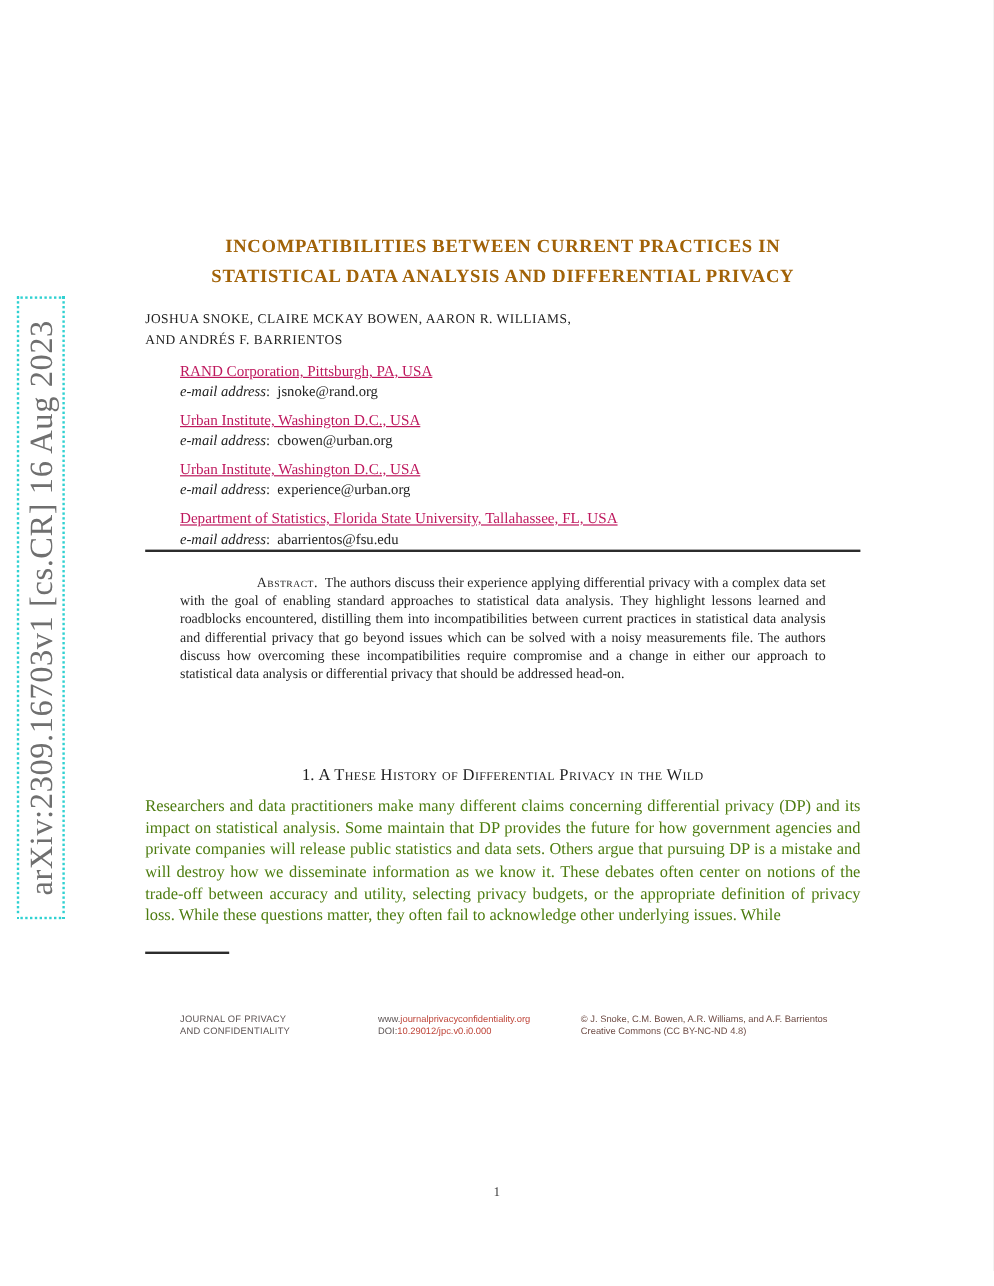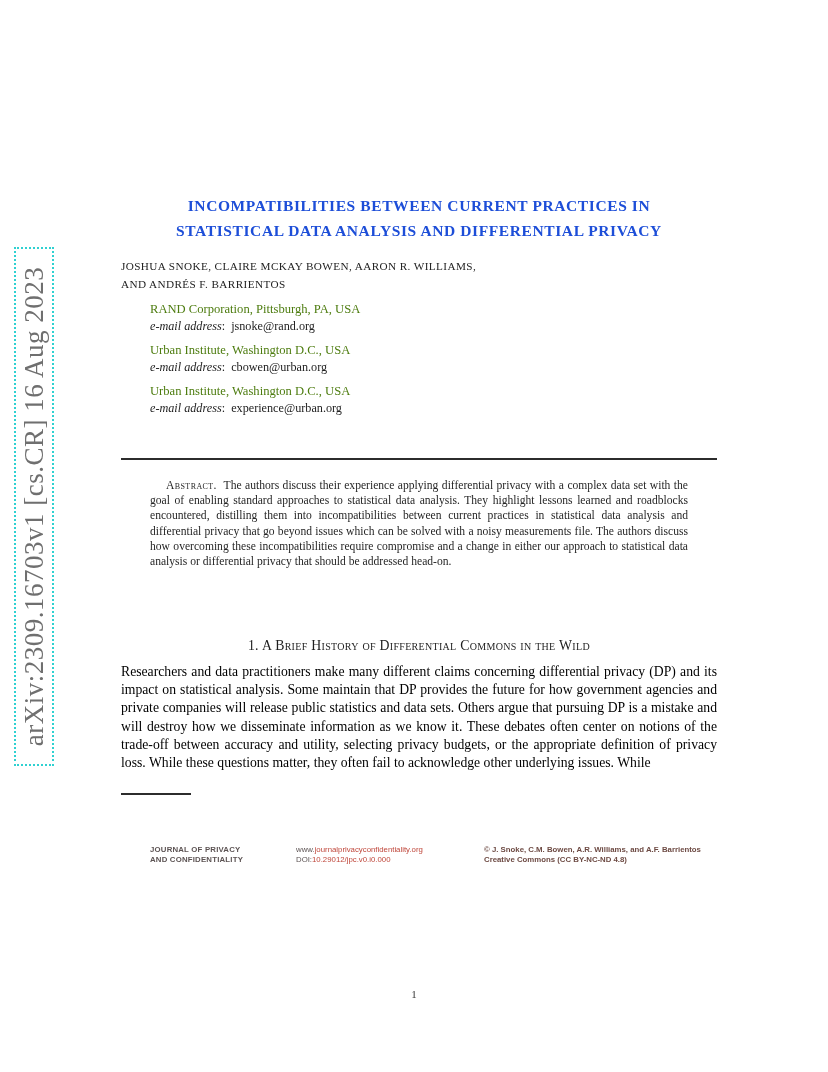--- a/index.html
+++ b/index.html
@@ -47,21 +47,21 @@
   .title {
     position: absolute;
     top: 193px;
     left: 0;
     width: 100%;
     text-align: center;
     font-weight: bold;
     font-size: 15.5px;
     line-height: 25px;
     letter-spacing: 0.6px;
-    color: #1d4ed8;
+    color: #a16207;
   }
 
   
   .authors {
     position: absolute;
     top: 257px;
     left: 0;
     width: 100%;
     text-align: left;
     font-size: 11.2px;
@@ -74,21 +74,22 @@
   .affiliations {
     position: absolute;
     top: 301px;
     left: 29px;
     width: 560px;
   }
   .affil-block { margin-bottom: 7px; }
   .affil-inst {
     font-size: 12.6px;
     line-height: 17px;
-    color: #4d7c0f;
+    color: #be185d;
+    text-decoration: underline;
   }
   .affil-email-line {
     font-size: 12.2px;
     line-height: 17px;
     color: #222222;
   }
   .affil-email-label { font-style: italic; text-align: right; }
 
   
   .top-rule {
@@ -108,20 +109,21 @@
     width: 538px;
     font-size: 11.6px;
     line-height: 15.2px;
     text-align: justify;
     color: #262626;
   }
   .abstract p { text-indent: 16px; }
   .abstract-label {
     font-variant: small-caps;
     letter-spacing: 0.4px;
+    margin-left: 48px;
   }
 
   
   .section-heading {
     position: absolute;
     top: 638px;
     left: 0;
     width: 100%;
     text-align: center;
     font-size: 13.8px;
@@ -131,21 +133,21 @@
 
   
   .body-text {
     position: absolute;
     top: 663px;
     left: 0;
     width: 596px;
     font-size: 13.7px;
     line-height: 18.2px;
     text-align: justify;
-    color: #000000;
+    color: #4d7c0f;
   }
 
   
   .footnote-rule {
     position: absolute;
     top: 793px;
     left: 0;
     width: 70px;
     height: 1.5px;
     background: #2c2c2c;
@@ -166,25 +168,25 @@
     position: absolute;
     top: 845px;
     left: 0;
     width: 596px;
     height: 30px;
     font-family: "Liberation Sans", sans-serif;
     font-size: 7.8px;
     line-height: 9.6px;
   }
   .jf-col { position: absolute; top: 0; white-space: nowrap; }
-  .jf-journal { left: 29px; color: #5c5353; letter-spacing: 0.2px; font-weight: bold; }
+  .jf-journal { left: 29px; color: #5c5353; letter-spacing: 0.2px; }
   .jf-links { left: 175px; }
-  .jf-links .prefix { color: #5c5353; }
+  .jf-links .prefix { color: #5c5353; margin-left: 19px; }
   .jf-links .red-link { color: #bf4539; text-decoration: none; }
-  .jf-copyright { left: 363px; color: #6d4a43; font-weight: bold; }
+  .jf-copyright { left: 363px; color: #6d4a43; }
 
   
   .page-number {
     position: absolute;
     top: 988px;
     left: 0;
     width: 828px;
     text-align: center;
     font-size: 11px;
     color: #3a3a3a;
@@ -217,31 +219,35 @@
         <div class="affil-email-line"><span class="affil-email-label">e-mail address</span>:&nbsp; <span>jsnoke@rand.org</span></div>
       </div>
       <div class="affil-block">
         <div class="affil-inst">Urban Institute, Washington D.C., USA</div>
         <div class="affil-email-line"><span class="affil-email-label">e-mail address</span>:&nbsp; <span>cbowen@urban.org</span></div>
       </div>
       <div class="affil-block">
         <div class="affil-inst">Urban Institute, Washington D.C., USA</div>
         <div class="affil-email-line"><span class="affil-email-label">e-mail address</span>:&nbsp; <span>experience@urban.org</span></div>
       </div>
+      <div class="affil-block">
+        <div class="affil-inst">Department of Statistics, Florida State University, Tallahassee, FL, USA</div>
+        <div class="affil-email-line"><span class="affil-email-label">e-mail address</span>:&nbsp; <span>abarrientos@fsu.edu</span></div>
+      </div>
     </div>
 
     <div class="top-rule"></div>
 
     <div class="abstract">
       <p><span class="abstract-label">Abstract.</span>&nbsp; <span>The authors discuss their experience applying differential privacy with a complex data set with the goal of enabling standard approaches to statistical data analysis. They highlight lessons learned and roadblocks encountered, distilling them into incompatibilities between current practices in statistical data analysis and differential privacy that go beyond issues which can be solved with a noisy measurements file. The authors discuss how overcoming these incompatibilities require compromise and a change in either our approach to statistical data analysis or differential privacy that should be addressed head-on.</span></p>
     </div>
 
     <div class="section-heading">
       <span>1.</span>
-      <span class="sc">A Brief History of Differential Commons in the Wild</span>
+      <span class="sc">A These History of Differential Privacy in the Wild</span>
     </div>
 
     <div class="body-text">
       <p>Researchers and data practitioners make many different claims concerning differential privacy (DP) and its impact on statistical analysis. Some maintain that DP provides the future for how government agencies and private companies will release public statistics and data sets. Others argue that pursuing DP is a mistake and will destroy how we disseminate information as we know it. These debates often center on notions of the trade-off between accuracy and utility, selecting privacy budgets, or the appropriate definition of privacy loss. While these questions matter, they often fail to acknowledge other underlying issues. While</p>
     </div>
 
     <div class="footnote-rule"></div>
 
 
     <div class="journal-footer">

